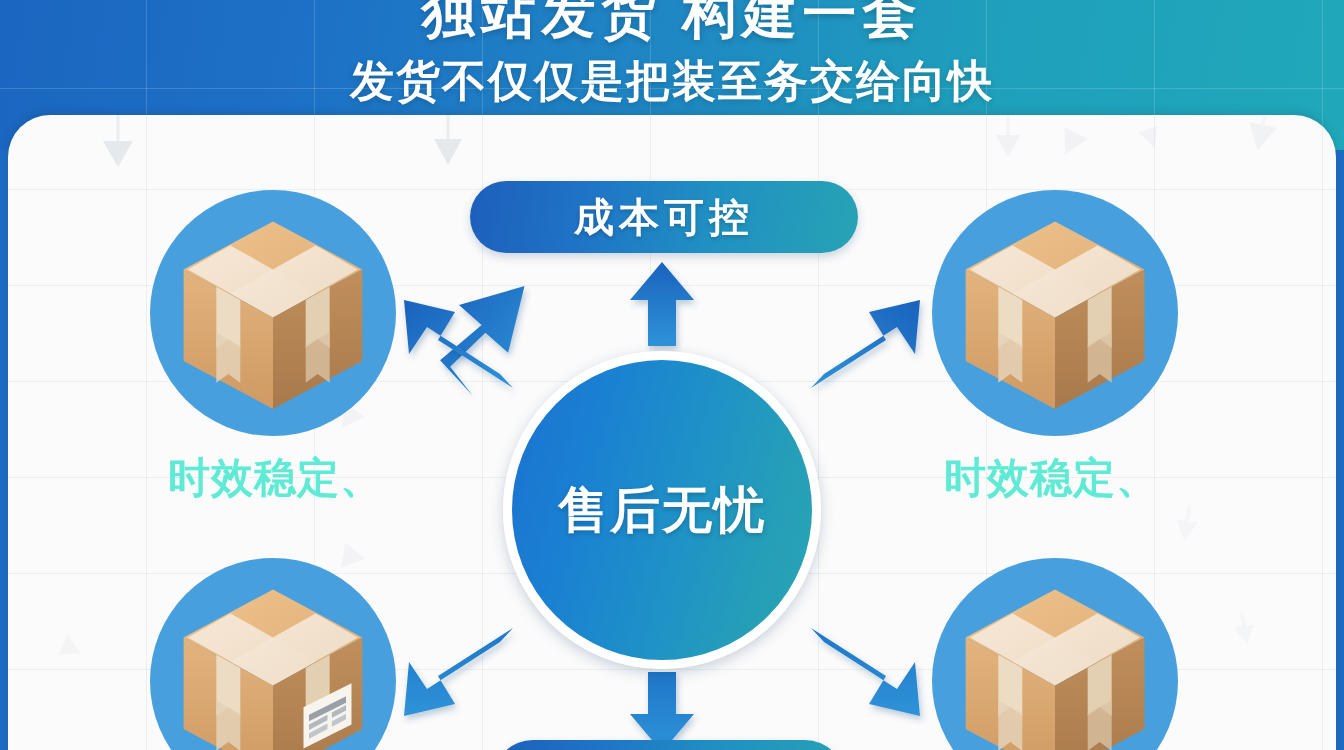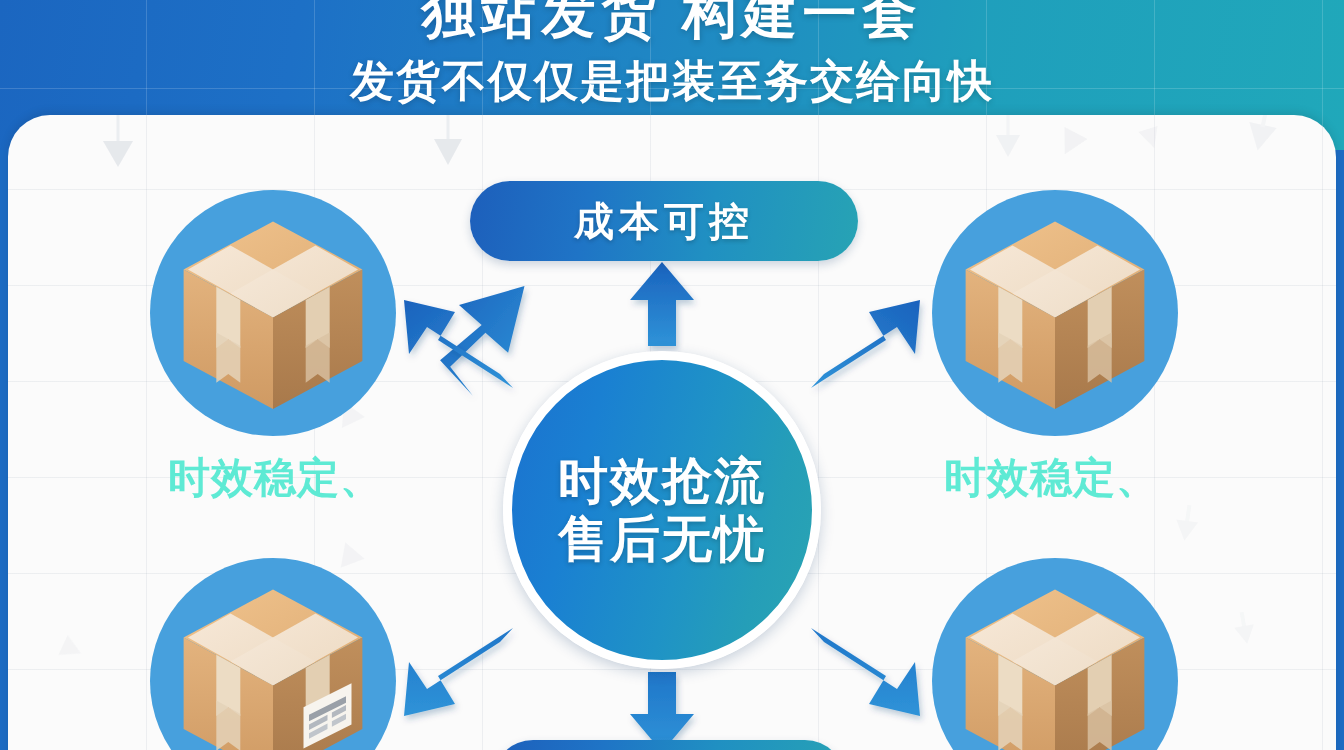--- a/index.html
+++ b/index.html
@@ -130,21 +130,21 @@
     z-index: 5;
   }
   .pill-label {
     color: #ffffff;
     font-size: 40px;
     font-weight: bold;
     letter-spacing: 5px;
     white-space: nowrap;
     text-shadow: 0 2px 4px rgba(0,0,0,0.20);
   }
-  .pill-top { left: 470px; top: 181px; width: 388px; height: 80px; }
+  .pill-top { left: 470px; top: 181px; width: 388px; height: 72px; }
   .pill-bottom { left: 493px; top: 740px; width: 352px; height: 80px; }
 
   
   .node-label {
     position: absolute;
     color: #5eead4;
     font-size: 42px;
     font-weight: bold;
     letter-spacing: 1px;
     white-space: nowrap;
@@ -395,17 +395,16 @@
   <div class="node-label label-right">时效稳定、</div>
 
   <div class="pill pill-top">
     <span class="pill-label">成本可控</span>
   </div>
   <div class="pill pill-bottom">
     <span class="pill-label"></span>
   </div>
 
   <div class="hub">
-    <div class="hub-line">时效抢流</div>
     <div class="hub-line">售后无忧</div>
   </div>
 
 </div>
 
 </body></html>

